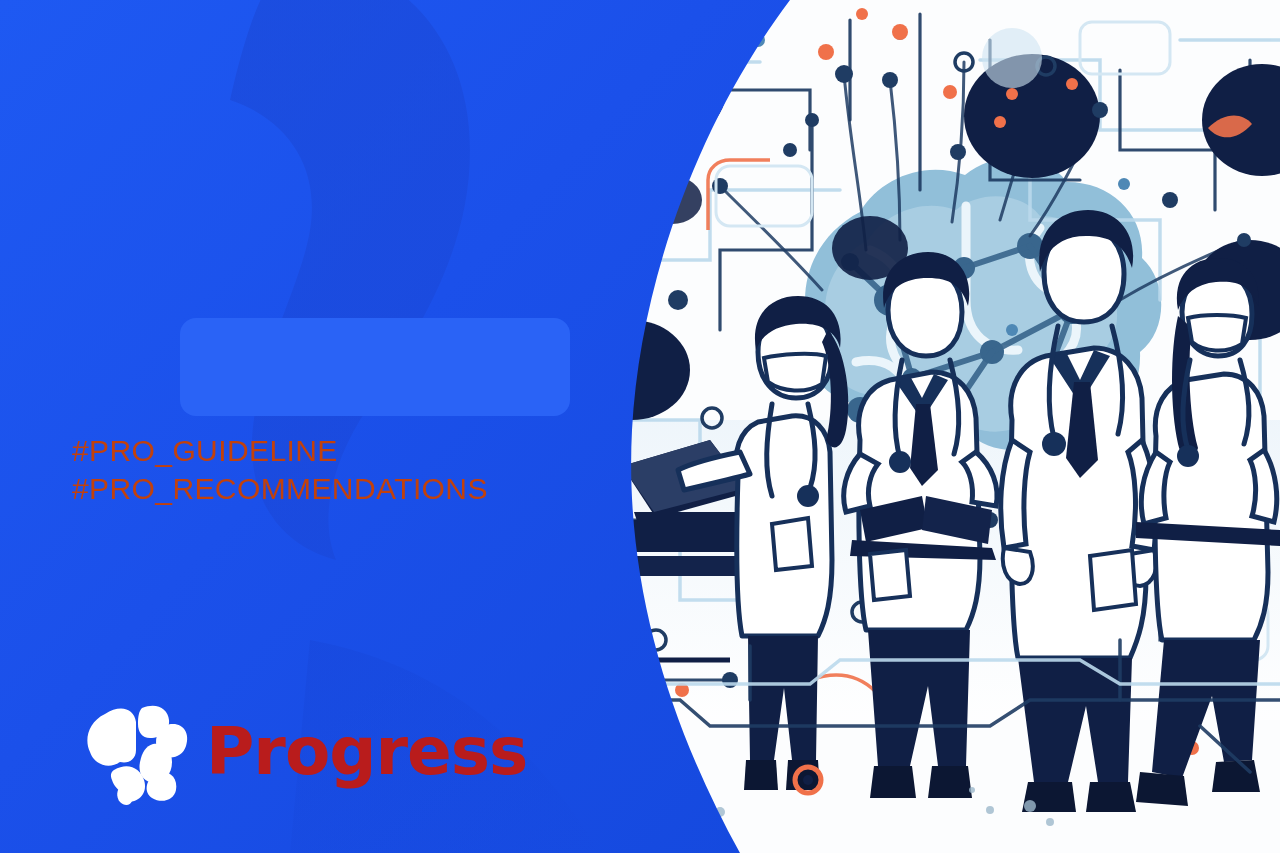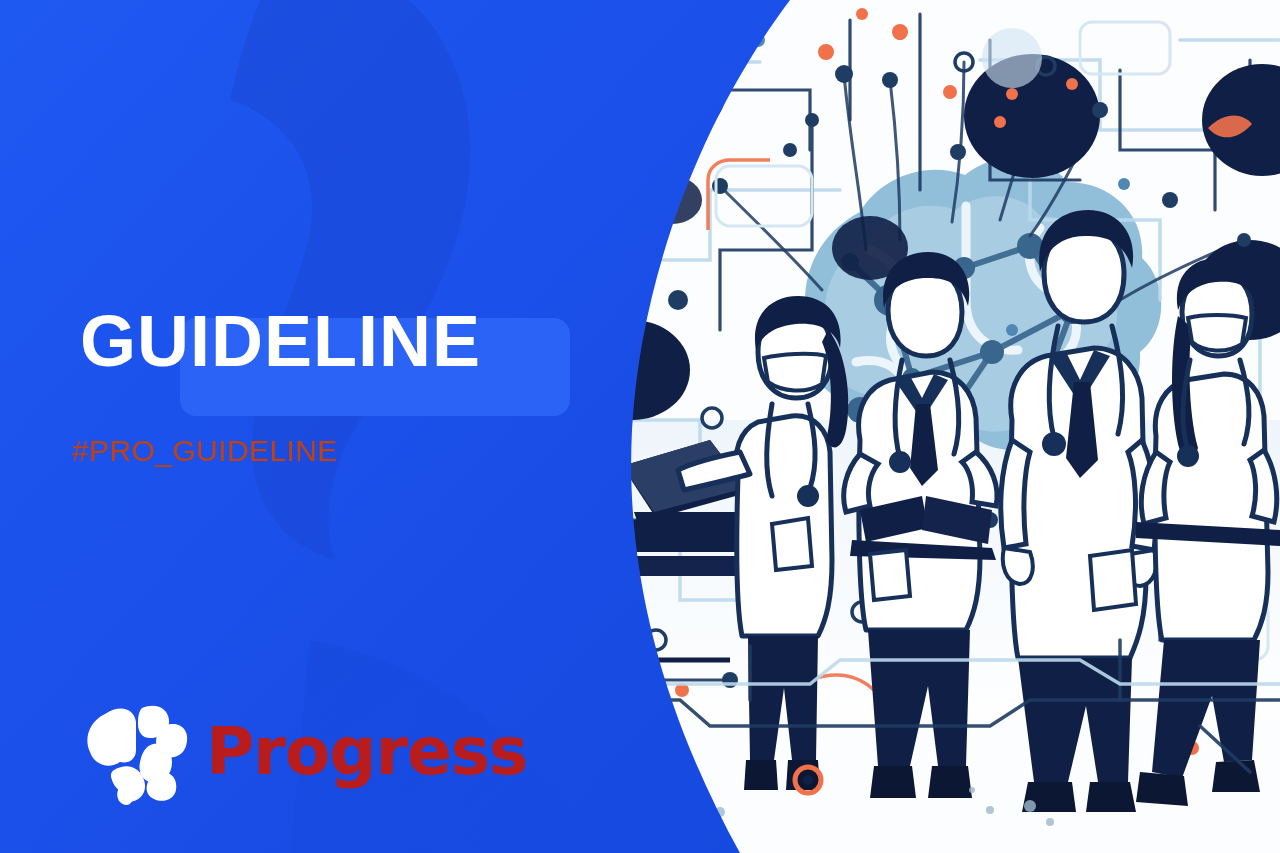--- a/index.html
+++ b/index.html
@@ -435,24 +435,24 @@
                C248 20 270 -40 300 -40 Z" fill="url(#blobGrad)" opacity="0.55"></path>
 
       <path d="M310 640 C420 660 520 720 600 853 L290 853 Z" fill="url(#shadowGrad)" opacity="0.5"></path>
     </svg>
   </div>
 
   <div class="content">
 
     <div class="title-plate"></div>
 
-    <div class="title">GUIDELINE</div>
 
     <div class="tags">
       <div>#PRO_GUIDELINE</div>
+      <div>#PRO_RECOMMENDATIONS</div>
     </div>
 
     <div class="logo">
       <div class="logo-mark">
         <svg viewBox="0 0 118 108" aria-hidden="true">
           <g fill="#FFFFFF">
 
             <path d="M31 16 C46 6 60 10 62 24 L62 52 C62 62 54 66 46 64
                      C34 72 20 66 16 54 C10 42 14 24 31 16 Z"></path>
 

